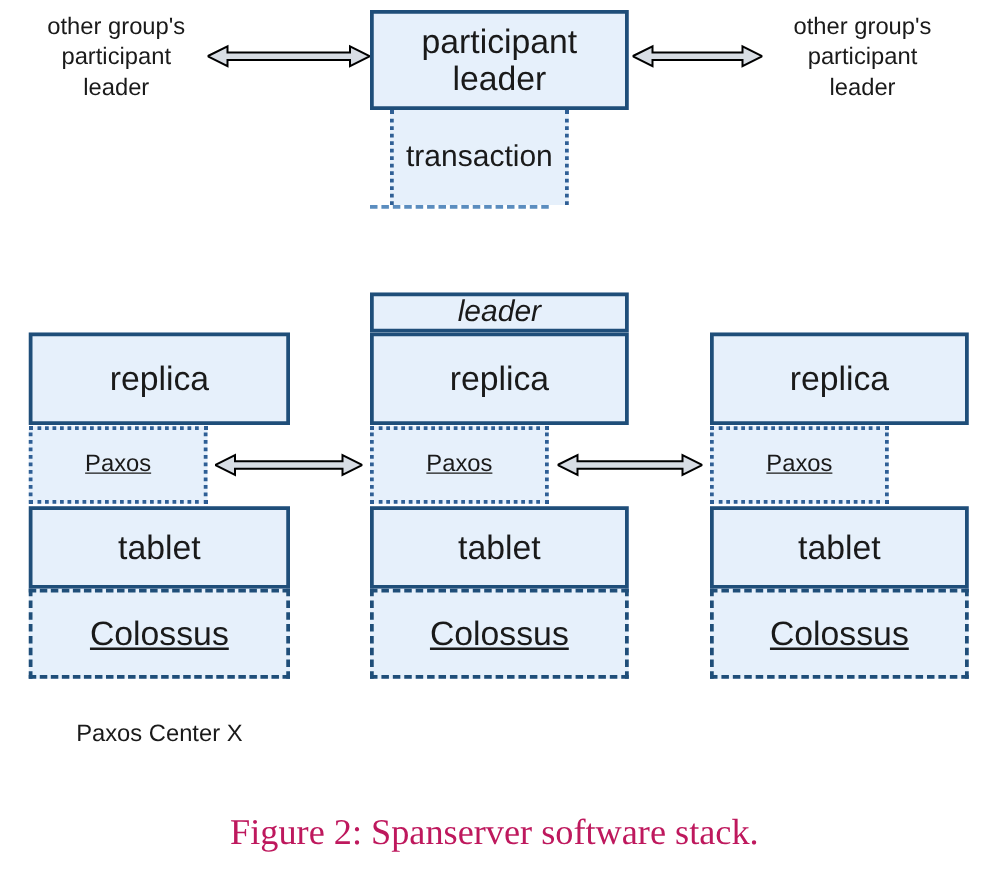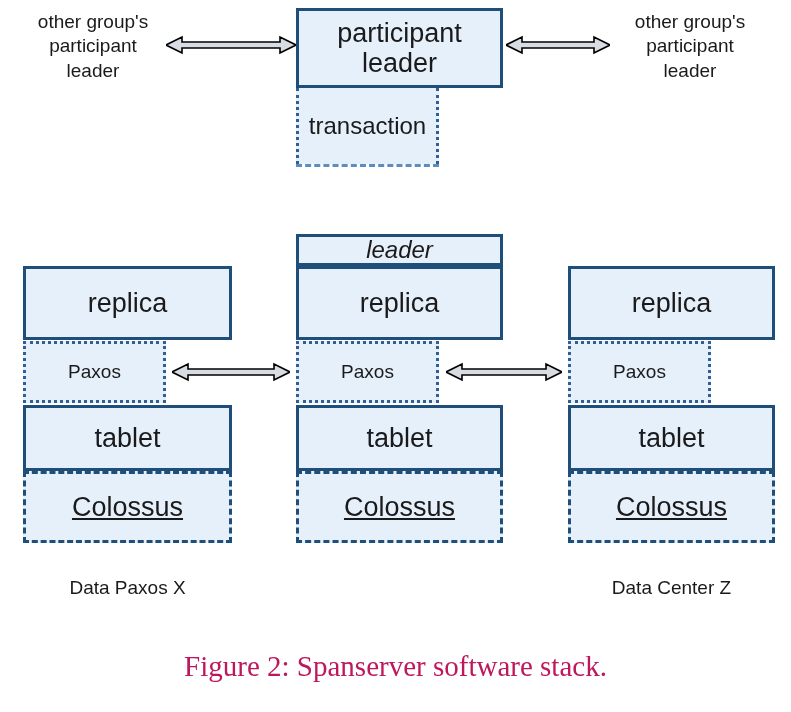--- a/index.html
+++ b/index.html
@@ -30,21 +30,21 @@
     background: #e6f0fb;
     display: flex;
     align-items: center;
     justify-content: center;
     text-align: center;
     line-height: 1.12;
     color: #1a1a1a;
   }
   .solid   { border: 3px solid #1f4e79; }
   .dotted  { border: 3px dotted #2f5f95; border-top: none; border-bottom: none; }
-  .dotted-all { border: 3px dotted #2f5f95; }
+  .dotted-all { border: 3px dotted #2f5f95; text-decoration: underline; }
   .dashed  { border: 3px dashed #1f4e79; text-decoration: underline; }
 
   .dash-divider {
     position: absolute;
     border-top: 3px dashed #5b8dbf;
     height: 0;
   }
 
   
   .t-large  { font-size: 27px; }
@@ -107,21 +107,21 @@
 
   <svg class="arrow" style="left:506px; top:33px;" width="104" height="24" viewBox="0 0 104 24">
     <polygon points="0,12 16,4 16,9 88,9 88,4 104,12 88,20 88,15 16,15 16,20" fill="#d8dde4" stroke="#000000" stroke-width="1.6"></polygon>
   </svg>
 
   <div class="box solid t-large" style="left:296px; top:8px; width:207px; height:80px; flex-direction:column;">
     <div>participant</div>
     <div>leader</div>
   </div>
 
-  <div class="box dotted t-med" style="left:296px; top:88px; width:143px; height:76px; flex-direction:row;">
+  <div class="box dotted t-med" style="left:312px; top:88px; width:143px; height:76px; flex-direction:row;">
     <div>transaction</div>
   </div>
 
   <div class="dash-divider" style="left:296px; top:164px; width:143px;"></div>
 
 
   <div class="box solid t-med italic" style="left:296px; top:234px; width:207px; height:32px;">
     <span>leader</span>
   </div>
 
@@ -175,21 +175,18 @@
 
   <svg class="arrow" style="left:172px; top:360px;" width="118" height="24" viewBox="0 0 118 24">
     <polygon points="0,12 16,4 16,9 102,9 102,4 118,12 102,20 102,15 16,15 16,20" fill="#d8dde4" stroke="#000000" stroke-width="1.6"></polygon>
   </svg>
 
   <svg class="arrow" style="left:446px; top:360px;" width="116" height="24" viewBox="0 0 116 24">
     <polygon points="0,12 16,4 16,9 100,9 100,4 116,12 100,20 100,15 16,15 16,20" fill="#d8dde4" stroke="#000000" stroke-width="1.6"></polygon>
   </svg>
 
   <div class="dc-label" style="left:23px; top:577px; width:209px;">
-    <span>Data Paxos X</span>
-  </div>
-  <div class="dc-label" style="left:568px; top:577px; width:207px;">
-    <span>Data Center Z</span>
+    <span>Paxos Center X</span>
   </div>
 
   <div id="caption">Figure 2:  Spanserver software stack.</div>
 
 </div>
 
 </body></html>

